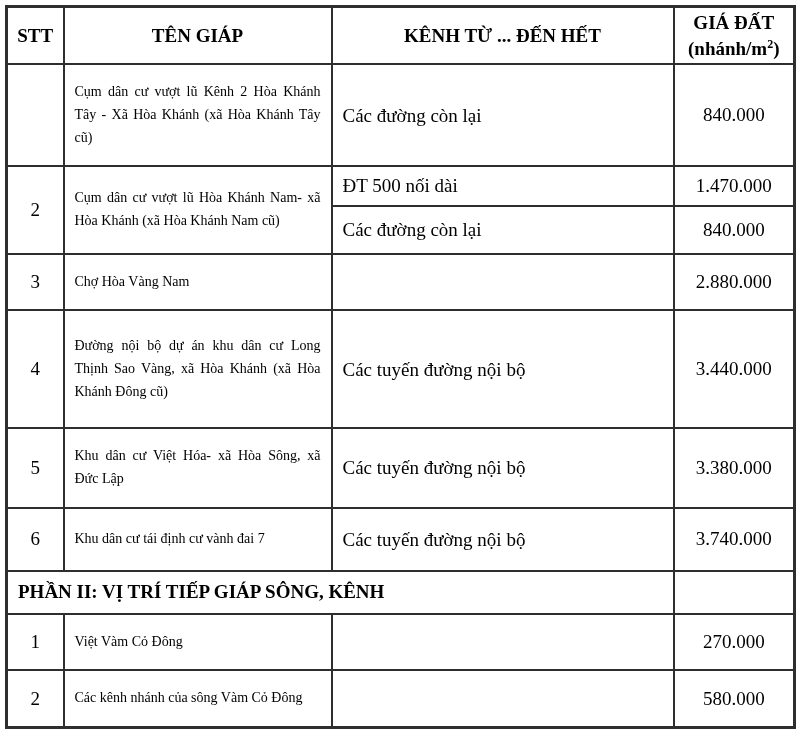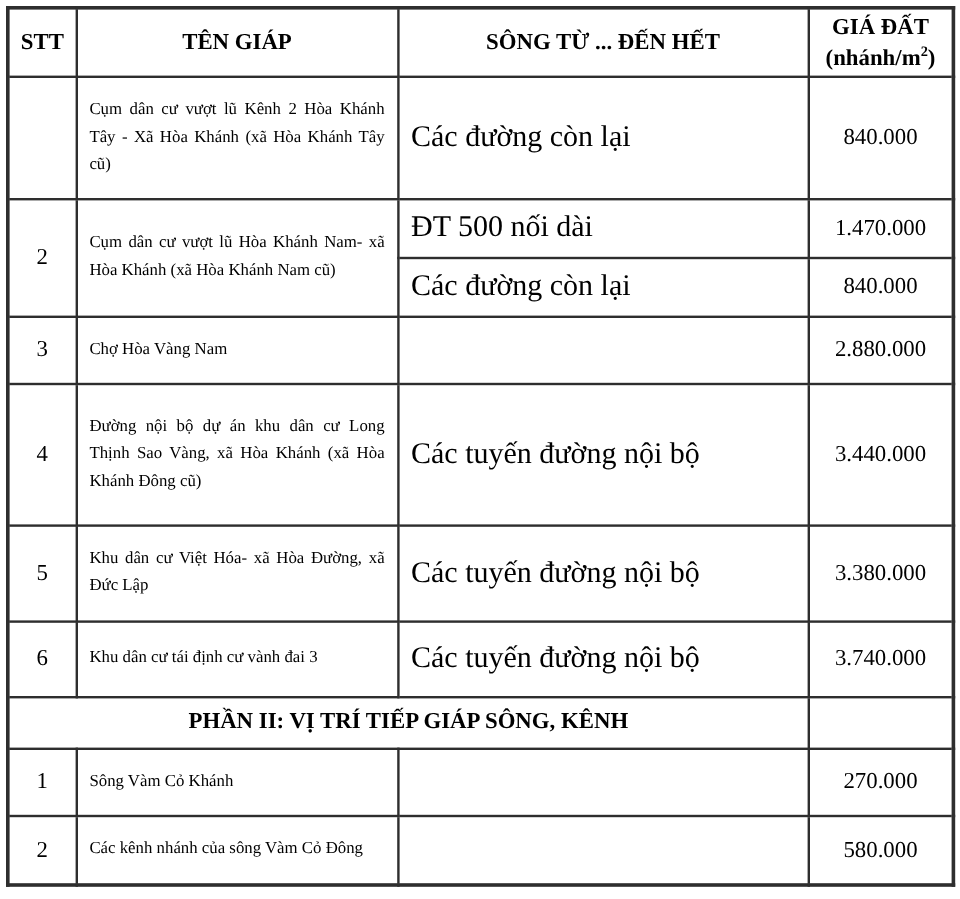--- a/index.html
+++ b/index.html
@@ -47,55 +47,55 @@
     font-size: 19px;
     padding: 2px 4px;
   }
   td.c-name {
     font-size: 14px;
     text-align: justify;
     line-height: 1.62;
     padding: 16px 10px;
   }
   td.c-seg {
-    font-size: 25px;
+    font-size: 19px;
     text-align: left;
     line-height: 1.55;
     padding: 4px 10px;
   }
   td.c-price {
     font-size: 19px;
     text-align: center;
     padding: 2px 4px;
   }
   td.section-title {
     font-size: 19px;
     font-weight: bold;
-    text-align: center;
+    text-align: left;
     line-height: 1.6;
     padding: 4px 10px;
   }
 </style>
 </head>
 <body>
 
 <div class="page">
   <table class="land-price">
     <colgroup>
       <col style="width:57px">
       <col style="width:268px">
       <col style="width:342px">
       <col style="width:121px">
     </colgroup>
 
     <tbody>
         <tr style="height:44px">
       <th>STT</th>
       <th>TÊN GIÁP</th>
-      <th>SÔNG TỪ ... ĐẾN HẾT</th>
+      <th>KÊNH TỪ ... ĐẾN HẾT</th>
       <th>
         <span class="blk">GIÁ ĐẤT</span>
         <span class="blk"><span>(nhánh/m</span><sup>2</sup><span>)</span></span>
       </th>
     </tr>
 
     <tr style="height:93px">
       <td class="c-stt"></td>
       <td class="c-name">Cụm dân cư vượt lũ Kênh 2 Hòa Khánh Tây - Xã Hòa Khánh (xã Hòa Khánh Tây cũ)</td>
       <td class="c-seg">Các đường còn lại</td>
@@ -122,40 +122,40 @@
 
     <tr style="height:118px">
       <td class="c-stt">4</td>
       <td class="c-name">Đường nội bộ dự án khu dân cư Long Thịnh Sao Vàng, xã Hòa Khánh (xã Hòa Khánh Đông cũ)</td>
       <td class="c-seg">Các tuyến đường nội bộ</td>
       <td class="c-price">3.440.000</td>
     </tr>
 
     <tr style="height:58px">
       <td class="c-stt">5</td>
-      <td class="c-name">Khu dân cư Việt Hóa- xã Hòa Đường, xã Đức Lập</td>
+      <td class="c-name">Khu dân cư Việt Hóa- xã Hòa Sông, xã Đức Lập</td>
       <td class="c-seg">Các tuyến đường nội bộ</td>
       <td class="c-price">3.380.000</td>
     </tr>
 
     <tr style="height:63px">
       <td class="c-stt">6</td>
-      <td class="c-name">Khu dân cư tái định cư vành đai 3</td>
+      <td class="c-name">Khu dân cư tái định cư vành đai 7</td>
       <td class="c-seg">Các tuyến đường nội bộ</td>
       <td class="c-price">3.740.000</td>
     </tr>
 
     <tr style="height:43px">
       <td class="section-title" colspan="3">PHẦN II: VỊ TRÍ TIẾP GIÁP SÔNG, KÊNH</td>
       <td class="c-price"></td>
     </tr>
 
     <tr style="height:46px">
       <td class="c-stt">1</td>
-      <td class="c-name">Sông Vàm Cỏ Khánh</td>
+      <td class="c-name">Việt Vàm Cỏ Đông</td>
       <td class="c-seg"></td>
       <td class="c-price">270.000</td>
     </tr>
 
     <tr style="height:56px">
       <td class="c-stt">2</td>
       <td class="c-name">Các kênh nhánh của sông Vàm Cỏ Đông</td>
       <td class="c-seg"></td>
       <td class="c-price">580.000</td>
     </tr>

